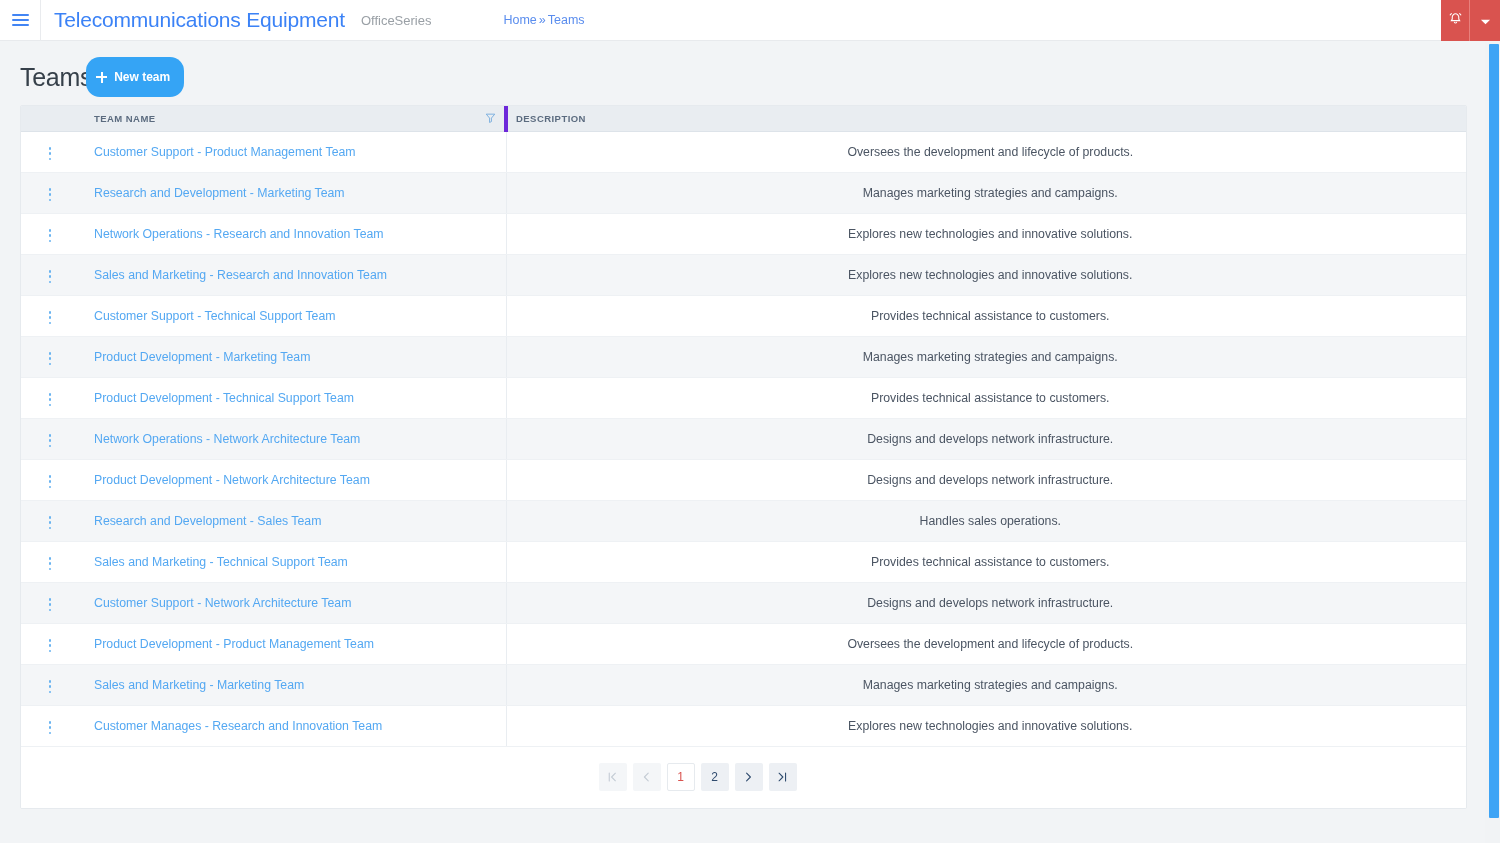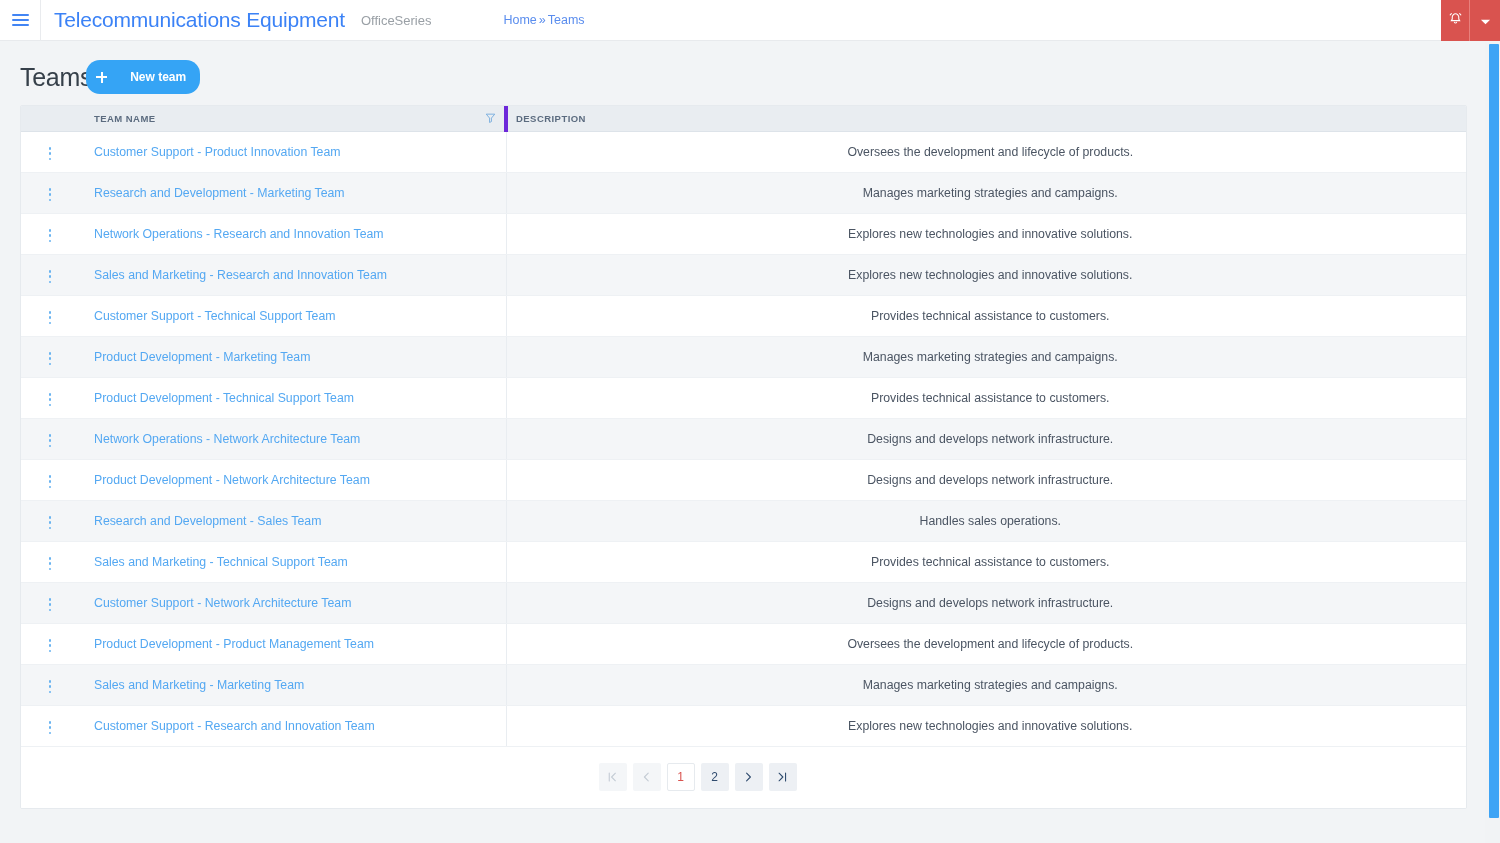--- a/index.html
+++ b/index.html
@@ -81,31 +81,31 @@
     height: 54px;
   }
   .page-title {
     font-size: 25px;
     color: #36404a;
     font-weight: normal;
     letter-spacing: -0.3px;
   }
   .new-btn {
     margin-left: -6px;
-    height: 34px;
+    height: 40px;
     padding: 0 14px 0 10px;
     background: #35a4f5;
     color: #fff;
     border: none;
     border-radius: 14px;
     font-size: 12px;
     font-weight: bold;
     display: inline-flex;
     align-items: center;
-    gap: 23px;
+    gap: 7px;
     cursor: pointer;
     font-family: "Liberation Sans", sans-serif;
   }
   .plus {
     display: inline-block;
     position: relative;
     width: 11px; height: 11px;
   }
   .plus:before, .plus:after {
     content: ""; position: absolute; background: #fff;
@@ -283,21 +283,21 @@
         </th>
       </tr>
     </thead>
     <tbody id="tbody">
         <tr>
           <td class="c-menu"><span class="kebab">
               <i></i>
               <i></i>
               <i></i>
             </span></td>
-          <td class="c-name"><a class="team-link">Customer Support - Product Innovation Team</a></td>
+          <td class="c-name"><a class="team-link">Customer Support - Product Management Team</a></td>
           <td class="c-desc"><span>Oversees the development and lifecycle of products.</span></td>
         </tr>
         <tr>
           <td class="c-menu"><span class="kebab">
               <i></i>
               <i></i>
               <i></i>
             </span></td>
           <td class="c-name"><a class="team-link">Research and Development - Marketing Team</a></td>
           <td class="c-desc"><span>Manages marketing strategies and campaigns.</span></td>
@@ -409,21 +409,21 @@
             </span></td>
           <td class="c-name"><a class="team-link">Sales and Marketing - Marketing Team</a></td>
           <td class="c-desc"><span>Manages marketing strategies and campaigns.</span></td>
         </tr>
         <tr>
           <td class="c-menu"><span class="kebab">
               <i></i>
               <i></i>
               <i></i>
             </span></td>
-          <td class="c-name"><a class="team-link">Customer Support - Research and Innovation Team</a></td>
+          <td class="c-name"><a class="team-link">Customer Manages - Research and Innovation Team</a></td>
           <td class="c-desc"><span>Explores new technologies and innovative solutions.</span></td>
         </tr>
       </tbody>
   </table>
 
   <div class="pager-wrap">
     <div class="pager">
       <div class="pg disabled">
         <svg width="9" height="10" viewBox="0 0 10 11" fill="none" stroke="#c3cbd4" stroke-width="1.2" stroke-linecap="round" stroke-linejoin="round">
             <path d="M1.4 1v9"></path>

